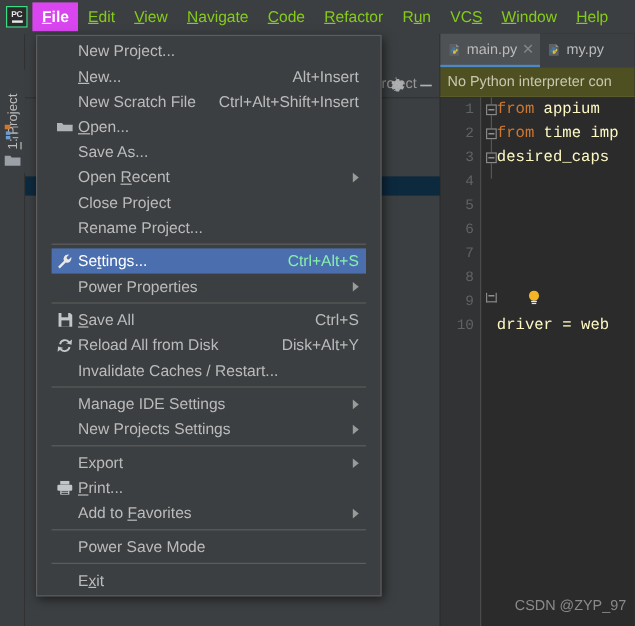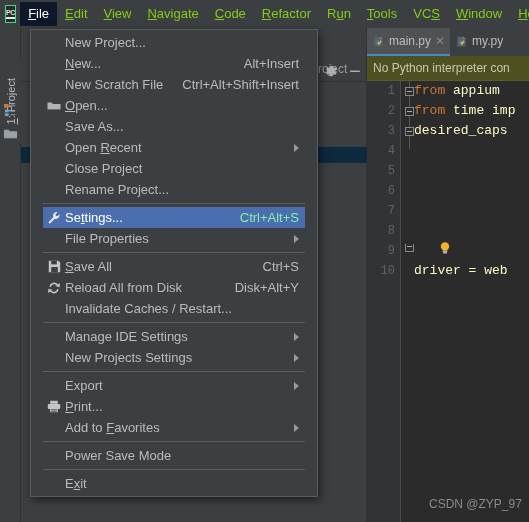--- a/index.html
+++ b/index.html
@@ -53,22 +53,23 @@
     margin-top: 1px;
   }
   .mb-item {
     padding: 4px 8px;
     font-size: 13px;
     color: #84cc16;
     line-height: 16px;
     white-space: nowrap;
   }
   .mb-item.active {
-    background: #0f172a;
+    background: #d946ef;
     color: #ffffff;
+    font-weight: bold;
   }
   .mb-item u { text-decoration: underline; }
 
   
   #left-strip {
     position: absolute;
     left: 0; top: 28px;
     width: 21px; height: 494px;
     background: #3c3f41;
     border-right: 1px solid #323232;
@@ -347,21 +348,20 @@
       <div class="pc-txt">PC</div>
       <div class="pc-bar"></div>
     </div>
     <div class="mb-item active"><u>F</u>ile</div>
     <div class="mb-item"><u>E</u>dit</div>
     <div class="mb-item"><u>V</u>iew</div>
     <div class="mb-item"><u>N</u>avigate</div>
     <div class="mb-item"><u>C</u>ode</div>
     <div class="mb-item"><u>R</u>efactor</div>
     <div class="mb-item">R<u>u</u>n</div>
-    <div class="mb-item"><u>T</u>ools</div>
     <div class="mb-item">VC<u>S</u></div>
     <div class="mb-item"><u>W</u>indow</div>
     <div class="mb-item"><u>H</u>elp</div>
   </div>
 
   <div id="left-strip">
     <div class="vtab">
       <span><u>1</u>: Project</span>
     </div>
     <svg class="strip-ico" style="top:75px" viewBox="0 0 16 16">
@@ -507,21 +507,21 @@
         <svg width="14" height="14" viewBox="0 0 14 14">
           <path d="M9.6 1.1a3.6 3.6 0 0 0-3.2 5.2L1.4 11.3l1.4 1.4 5-5a3.6 3.6 0 0 0 4.6-4.5l-2 2-1.5-.4-.4-1.5 2-2a3.6 3.6 0 0 0-.9-.2z" fill="#e8e8e8"></path>
         </svg>
       </span>
       <span class="mi-label">Se<u>t</u>tings...</span>
       <span class="mi-short">Ctrl+Alt+S</span>
     </div>
 
     <div class="mi">
       <span class="mi-ico"></span>
-      <span class="mi-label">File Properties</span>
+      <span class="mi-label">Power Properties</span>
       <span class="mi-arrow"></span>
     </div>
 
     <div class="msep"></div>
 
     <div class="mi">
       <span class="mi-ico">
         <svg width="13" height="13" viewBox="0 0 13 13">
           <path d="M0.8 0.8h9.6l1.8 1.8v9.6H0.8z" fill="#c3c6c8"></path>
           <rect x="3.2" y="0.8" width="5.6" height="3.6" fill="#3c3f41"></rect>

